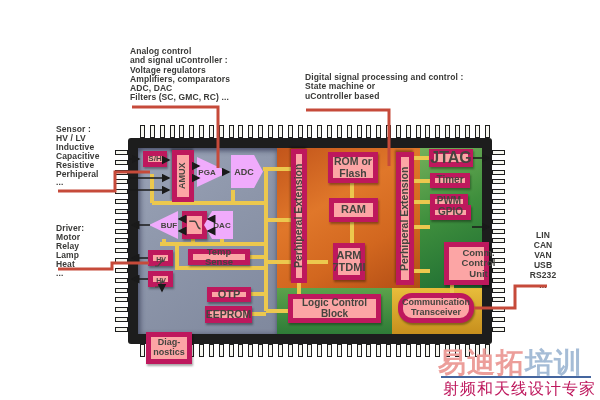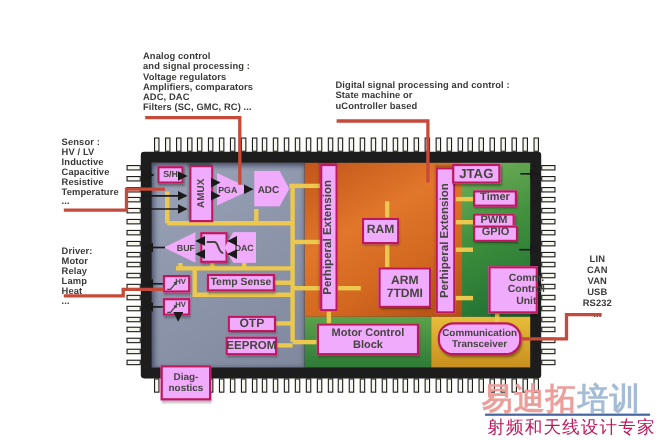--- a/index.html
+++ b/index.html
@@ -20,53 +20,53 @@
       background:linear-gradient(145deg,#9aa3b7 0%,#8d96aa 45%,#7f889d 100%);
       box-shadow:inset 0 3px 5px rgba(15,20,50,.45), inset 3px 0 5px rgba(15,20,50,.3);}
   #sec-digital{left:277px;top:148px;width:143px;height:140px;
       background:linear-gradient(150deg,#c2551b 0%,#e0772a 38%,#d2671f 68%,#b14d15 100%);}
   #sec-io{left:420px;top:148px;width:62px;height:140px;
       background:linear-gradient(155deg,#74b05a 0%,#3f8f3d 45%,#1d6c32 100%);}
   #sec-logic{left:277px;top:288px;width:115px;height:46px;
       background:linear-gradient(180deg,#5ca24b 0%,#2e7b37 100%);}
   #sec-xcvr{left:392px;top:288px;width:90px;height:46px;
       background:linear-gradient(180deg,#e8bd3b 0%,#c78f1d 100%);}
-  .blk{position:absolute;background:#f0abfc;border:2px solid #be185d;box-sizing:border-box;
+  .blk{position:absolute;background:#fca5a5;border:5px solid #be185d;box-sizing:border-box;
        box-shadow:1px 2px 2px rgba(0,0,0,.35);display:flex;align-items:center;justify-content:center;
        text-align:center;color:#45443f;font-weight:bold;white-space:pre-line;line-height:1.08;}
   .shape{position:absolute;background:#f0abfc;display:flex;align-items:center;justify-content:center;
        color:#45443f;font-weight:bold;filter:drop-shadow(1px 2px 1px rgba(0,0,0,.35));}
   .vlbl{writing-mode:vertical-rl;transform:rotate(180deg);text-align:center;}
   
   #wm1{position:absolute;left:438px;top:344px;font-size:28px;font-weight:bold;letter-spacing:1px;white-space:nowrap;}
   #wm1 .p1{color:#ec9e9a;} #wm1 .p2{color:#a5bcd6;}
   #wm-line{position:absolute;left:441px;top:376px;width:150px;height:2px;background:#44659e;}
   #wm2{position:absolute;left:443px;top:379px;font-size:16px;color:#be185d;letter-spacing:1px;
        font-family:"Liberation Serif",serif;white-space:nowrap;}
 </style>
 </head>
 <body>
 
 <div id="canvas">
 
   <div class="note" style="left:130px;top:47px;">Analog control
-and signal processing :
+and signal uController :
 Voltage regulators
 Amplifiers, comparators
 ADC, DAC
 Filters (SC, GMC, RC) ...</div>
   <div class="note" style="left:305px;top:73px;">Digital signal processing and control :
 State machine or
 uController based</div>
   <div class="note" style="left:56px;top:125px;line-height:8.9px;">Sensor :
 HV / LV
 Inductive
 Capacitive
 Resistive
-Temperature
+Perhiperal
 ...</div>
   <div class="note" style="left:56px;top:224px;line-height:8.9px;">Driver:
 Motor
 Relay
 Lamp
 Heat
 ...</div>
   <div class="note" style="left:520px;top:230px;width:46px;text-align:center;line-height:10px;">LIN
 CAN
 VAN
@@ -252,28 +252,30 @@
     </svg>
     <span style="position:absolute;right:2px;top:1px;font-size:7px;">HV</span>
   </div>
   <div class="blk" style="left:188px;top:249px;width:62px;height:16px;font-size:9.5px;">Temp Sense</div>
   <div class="blk" style="left:146px;top:292px;width:46px;height:32px;font-size:9px;margin-top:40px;">Diag-
 nostics</div>
   <div class="blk" style="left:207px;top:287px;width:44px;height:15px;font-size:11px;">OTP</div>
   <div class="blk" style="left:205px;top:306px;width:47px;height:17px;font-size:10.5px;">EEPROM</div>
 
   <div class="blk vlbl" style="left:291px;top:149px;width:16px;height:134px;font-size:10.5px;">Perhiperal Extension</div>
-  <div class="blk" style="left:329px;top:198px;width:34px;height:24px;font-size:11px;">RAM</div>
-  <div class="blk" style="left:344px;top:243px;width:48px;height:37px;font-size:11px;">ARM
+  <div class="blk" style="left:328px;top:152px;width:50px;height:31px;font-size:10.5px;">ROM or
+Flash</div>
+  <div class="blk" style="left:329px;top:198px;width:49px;height:24px;font-size:11px;">RAM</div>
+  <div class="blk" style="left:333px;top:243px;width:32px;height:37px;font-size:11px;">ARM
 7TDMI</div>
-  <div class="blk" style="left:288px;top:294px;width:93px;height:29px;font-size:10px;">Motor Control
+  <div class="blk" style="left:288px;top:294px;width:93px;height:29px;font-size:10px;">Logic Control
 Block</div>
 
   <div class="blk vlbl" style="left:396px;top:152px;width:18px;height:133px;font-size:10.5px;">Perhiperal Extension</div>
-  <div class="blk" style="left:411px;top:149px;width:44px;height:18px;font-size:12px;">JTAG</div>
+  <div class="blk" style="left:429px;top:149px;width:44px;height:18px;font-size:16px;">JTAG</div>
   <div class="blk" style="left:430px;top:173px;width:40px;height:15px;font-size:10px;">Timer</div>
   <div class="blk" style="left:430px;top:194px;width:38px;height:15px;font-size:10px;">PWM</div>
   <div class="blk" style="left:430px;top:205px;width:41px;height:15px;font-size:10px;">GPIO</div>
   <div class="blk" style="left:444px;top:242px;width:45px;height:43px;font-size:9.5px;padding-left:24px;">Comm.
 Control
 Unit</div>
   <div class="blk" style="left:398px;top:293px;width:76px;height:30px;font-size:9px;border-radius:14px;">Communication
 Transceiver</div>
 
   <svg class="svglayer" width="600" height="400">

